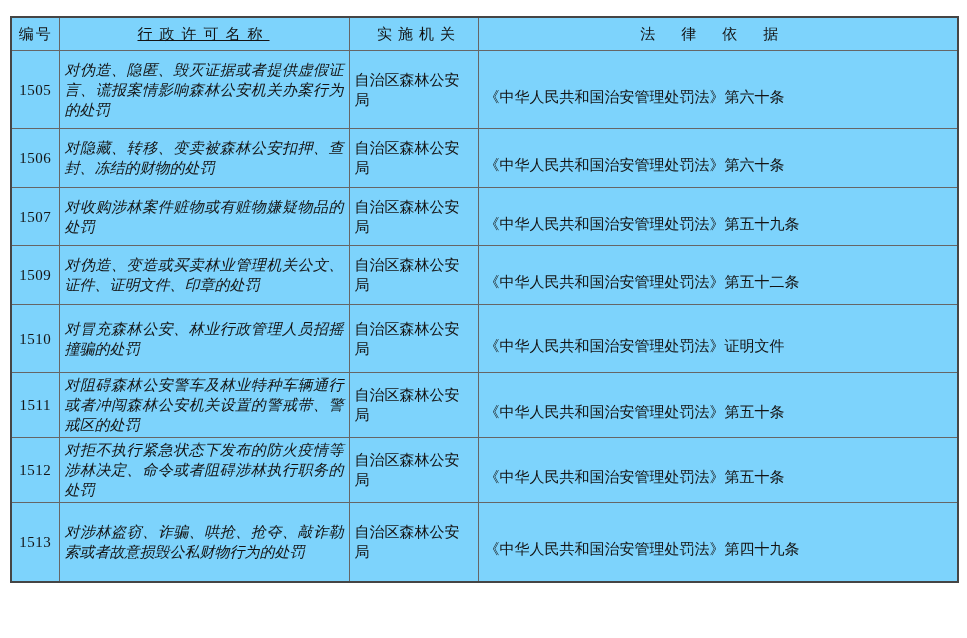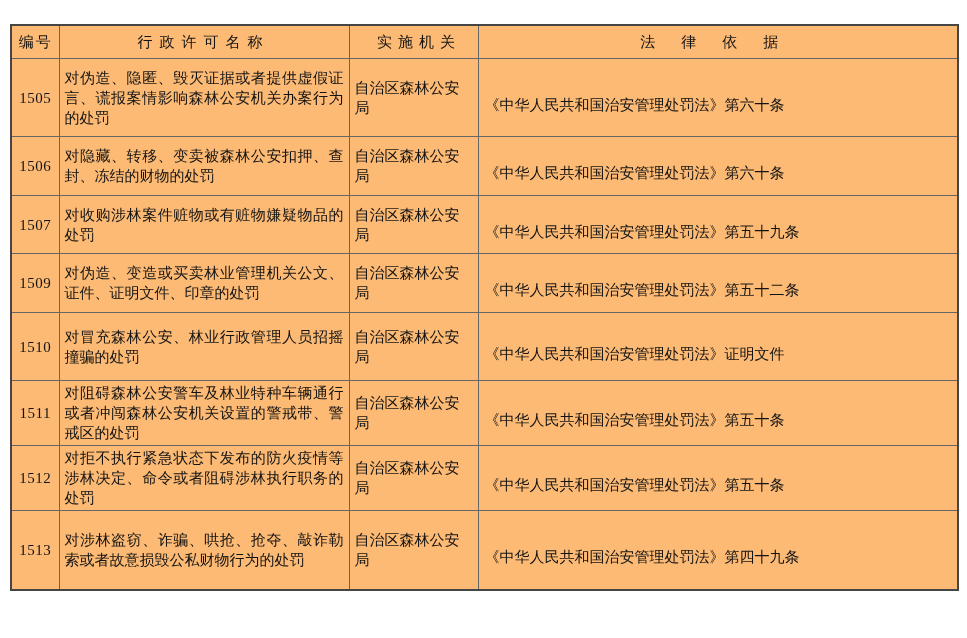--- a/index.html
+++ b/index.html
@@ -10,57 +10,58 @@
     body {
       width: 967px;
       height: 638px;
       position: relative;
       font-family: "Liberation Serif", "DejaVu Serif", serif;
       color: #141414;
     }
     table.permits {
       position: absolute;
       left: 10px;
-      top: 24px;
+      top: 16px;
       width: 947px;
       border-collapse: collapse;
       table-layout: fixed;
       border: 2px solid #454545;
-      background: #fdba74;
+      background: #7dd3fc;
     }
     .permits th, .permits td {
       border: 1px solid #666666;
       overflow: hidden;
     }
     .permits th {
       font-weight: normal;
       font-size: 15px;
       height: 30px;
       text-align: center;
       vertical-align: middle;
       white-space: nowrap;
     }
     .th-id     { letter-spacing: 2px;  padding-left: 2px;  }
-    .th-name   { letter-spacing: 7px;  padding-left: 0;  }
+    .th-name   { letter-spacing: 7px;  padding-left: 0; text-decoration: underline;  }
     .th-agency { letter-spacing: 6px;  padding-left: 12px;  }
     .th-law    { letter-spacing: 26px; padding-left: 10px; }
     .permits td {
       font-size: 15px;
       line-height: 20px;
       vertical-align: middle;
     }
     .col-id {
       text-align: center;
       font-size: 14px;
       letter-spacing: 0.5px;
     }
     .col-name {
       text-align: justify;
       text-justify: inter-character;
       padding: 2px 5px 2px 5px;
+      font-style: italic;
     }
     .col-agency {
       text-align: left;
       padding: 2px 9px 2px 5px;
     }
     .col-law {
       text-align: left;
       padding: 16px 4px 2px 6px;
       white-space: nowrap;
     }

